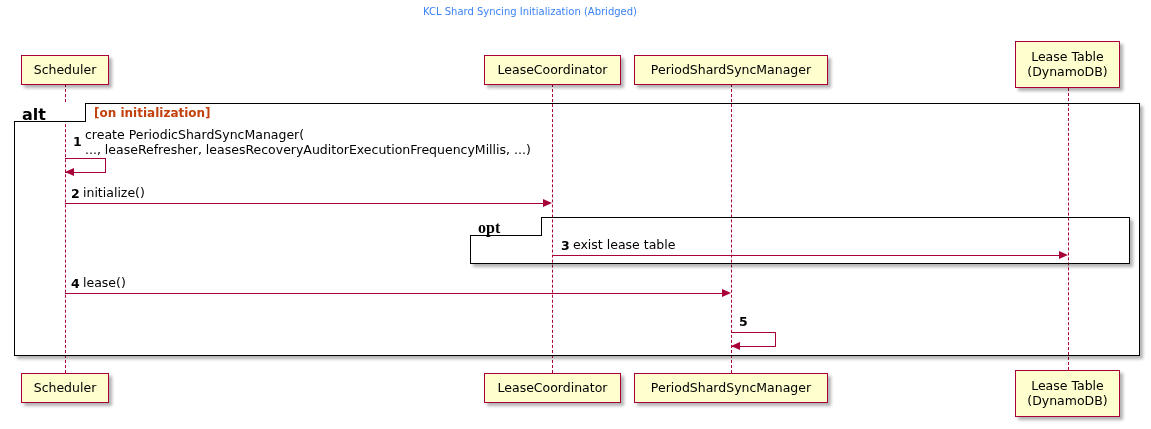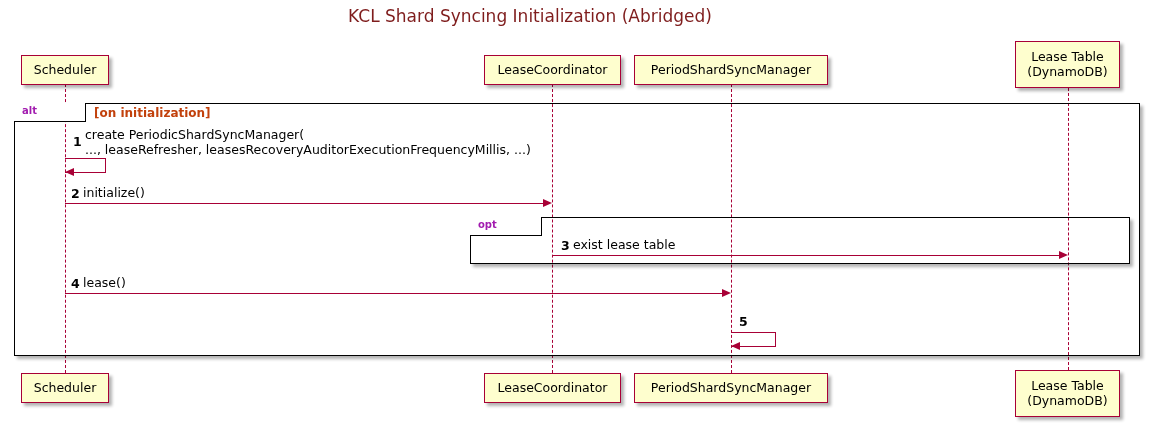--- a/index.html
+++ b/index.html
@@ -6,21 +6,21 @@
   body{
     width:1151px;height:429px;background:#FFFFFF;
     font-family:"DejaVu Sans","Liberation Sans",sans-serif;
     position:relative;overflow:hidden;color:#000000;
   }
   .canvas{position:absolute;left:0;top:0;width:1151px;height:429px;}
 
   
   .title{
     position:absolute;left:0;top:6px;width:1060px;text-align:center;
-    font-size:17px;color:#7f1d1d;letter-spacing:0px;
+    font-size:10px;color:#3b82f6;letter-spacing:0px;
   }
 
   
   .participant{
     position:absolute;box-sizing:border-box;
     background:#FEFECE;border:1.5px solid #A80036;
     box-shadow:3px 3px 3px rgba(0,0,0,0.30);
     font-size:12.5px;color:#000;text-align:center;
     display:flex;align-items:center;justify-content:center;
     line-height:1.15;white-space:pre-line;
@@ -37,21 +37,21 @@
     border:1.8px solid #000000;background:transparent;
     box-shadow:3px 3px 3px rgba(0,0,0,0.30);
   }
   .frame-tab{
     position:absolute;box-sizing:border-box;
     border-right:1.8px solid #000;border-bottom:1.8px solid #000;
     background:#FFFFFF;
   }
   .frame-tab .tab-label{
     position:absolute;left:8px;top:2px;
-    font-size:10px;font-weight:bold;color:#a21caf;
+    font-size:16px;font-weight:bold;color:#000000;
   }
   .frame-tab .tab-notch{
     position:absolute;right:0;top:0;width:12px;height:100%;
     background:#FFFFFF;
     border-left:0;
     
     clip-path:polygon(0 0,100% 100%,0 100%);
     border-bottom:0;
   }
   .frame-cond{
@@ -106,21 +106,21 @@
   <div class="lifeline" style="left:1068px;top:88px;height:282px;"></div>
 
   <div class="frame" style="left:14px;top:103px;width:1126px;height:253px;"></div>
   <div class="frame-tab" style="left:14px;top:103px;width:72px;height:19px;">
     <span class="tab-label">alt</span>
     <span class="tab-notch"></span>
   </div>
   <div class="frame-cond" style="left:94px;top:106px;">[on initialization]</div>
 
   <div class="frame" style="left:470px;top:217px;width:660px;height:47px;"></div>
-  <div class="frame-tab" style="left:470px;top:217px;width:72px;height:19px;">
+  <div class="frame-tab" style="left:470px;top:217px;width:72px;height:19px;font-family:Liberation Serif, serif;">
     <span class="tab-label">opt</span>
     <span class="tab-notch"></span>
   </div>
 
   <div class="msg-num" style="left:73px;top:134px;">1</div>
   <div class="msg-label" style="left:85px;top:128px;">create PeriodicShardSyncManager(
     ..., leaseRefresher, leasesRecoveryAuditorExecutionFrequencyMillis, ...)</div>
   <div class="selfloop" style="left:65px;top:158px;width:41px;height:15px;"></div>
   <div class="arrowhead arrow-left" style="left:65px;top:168px;"></div>
 

